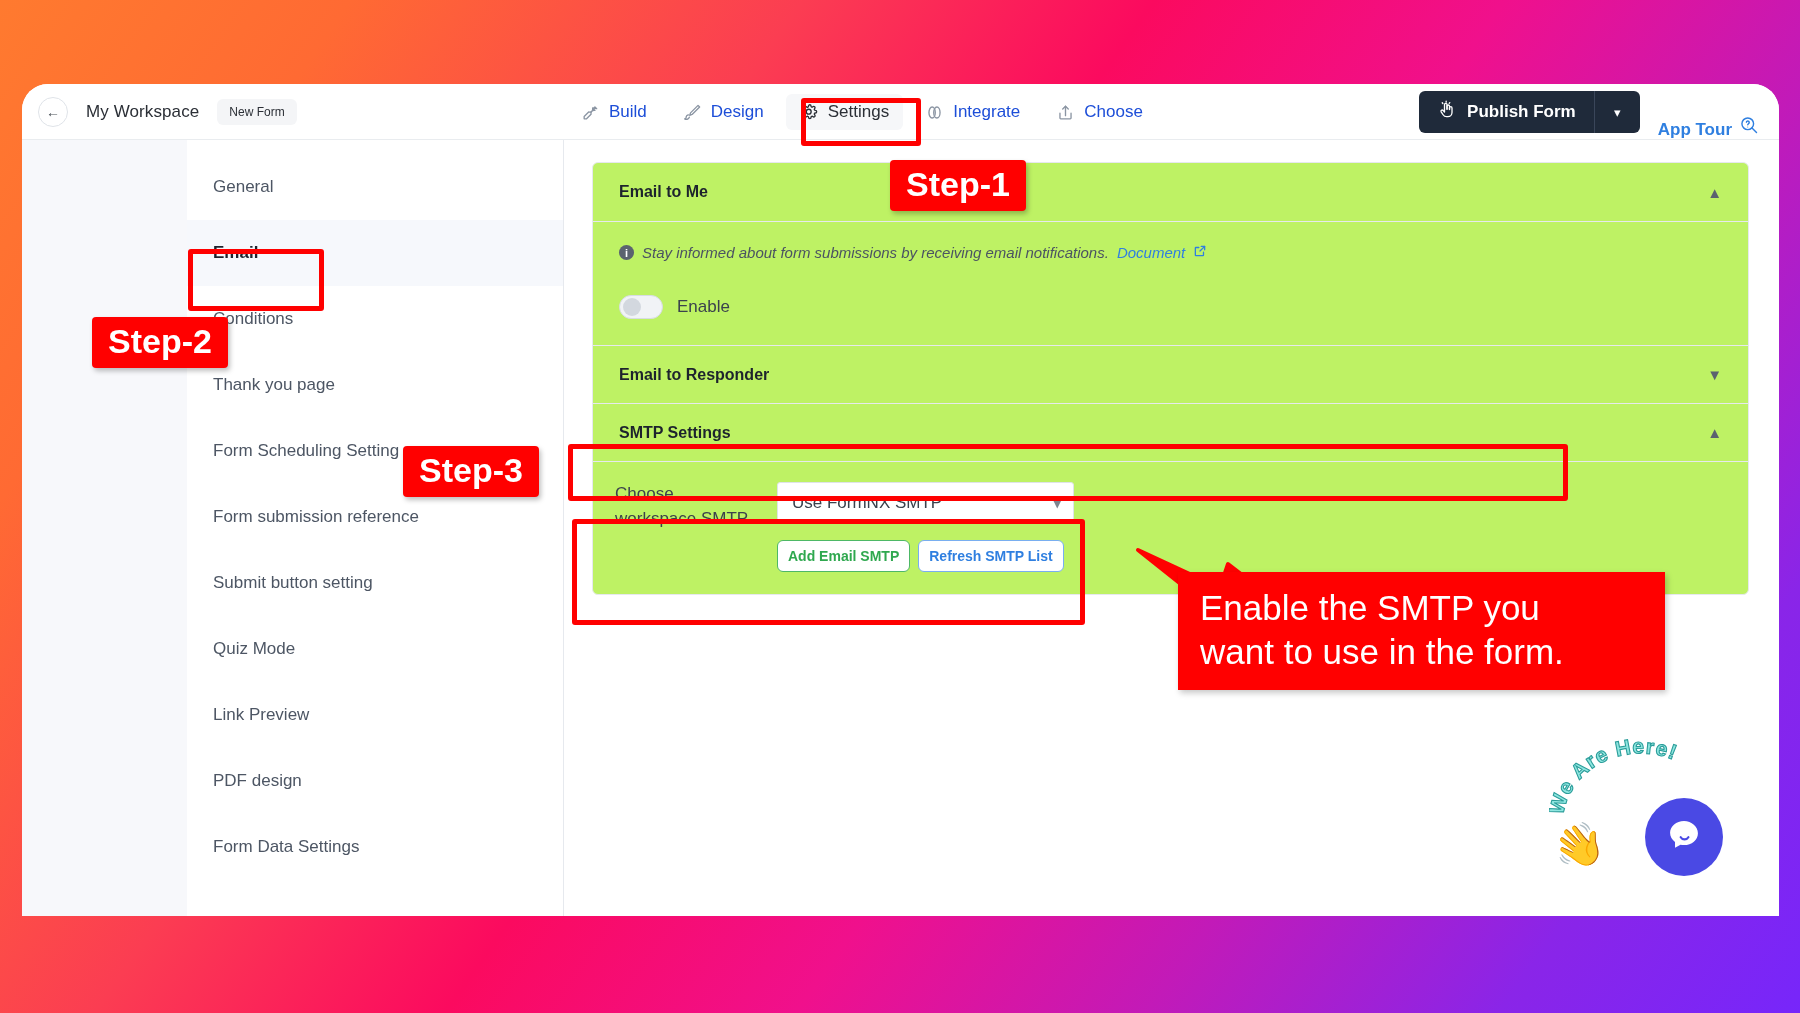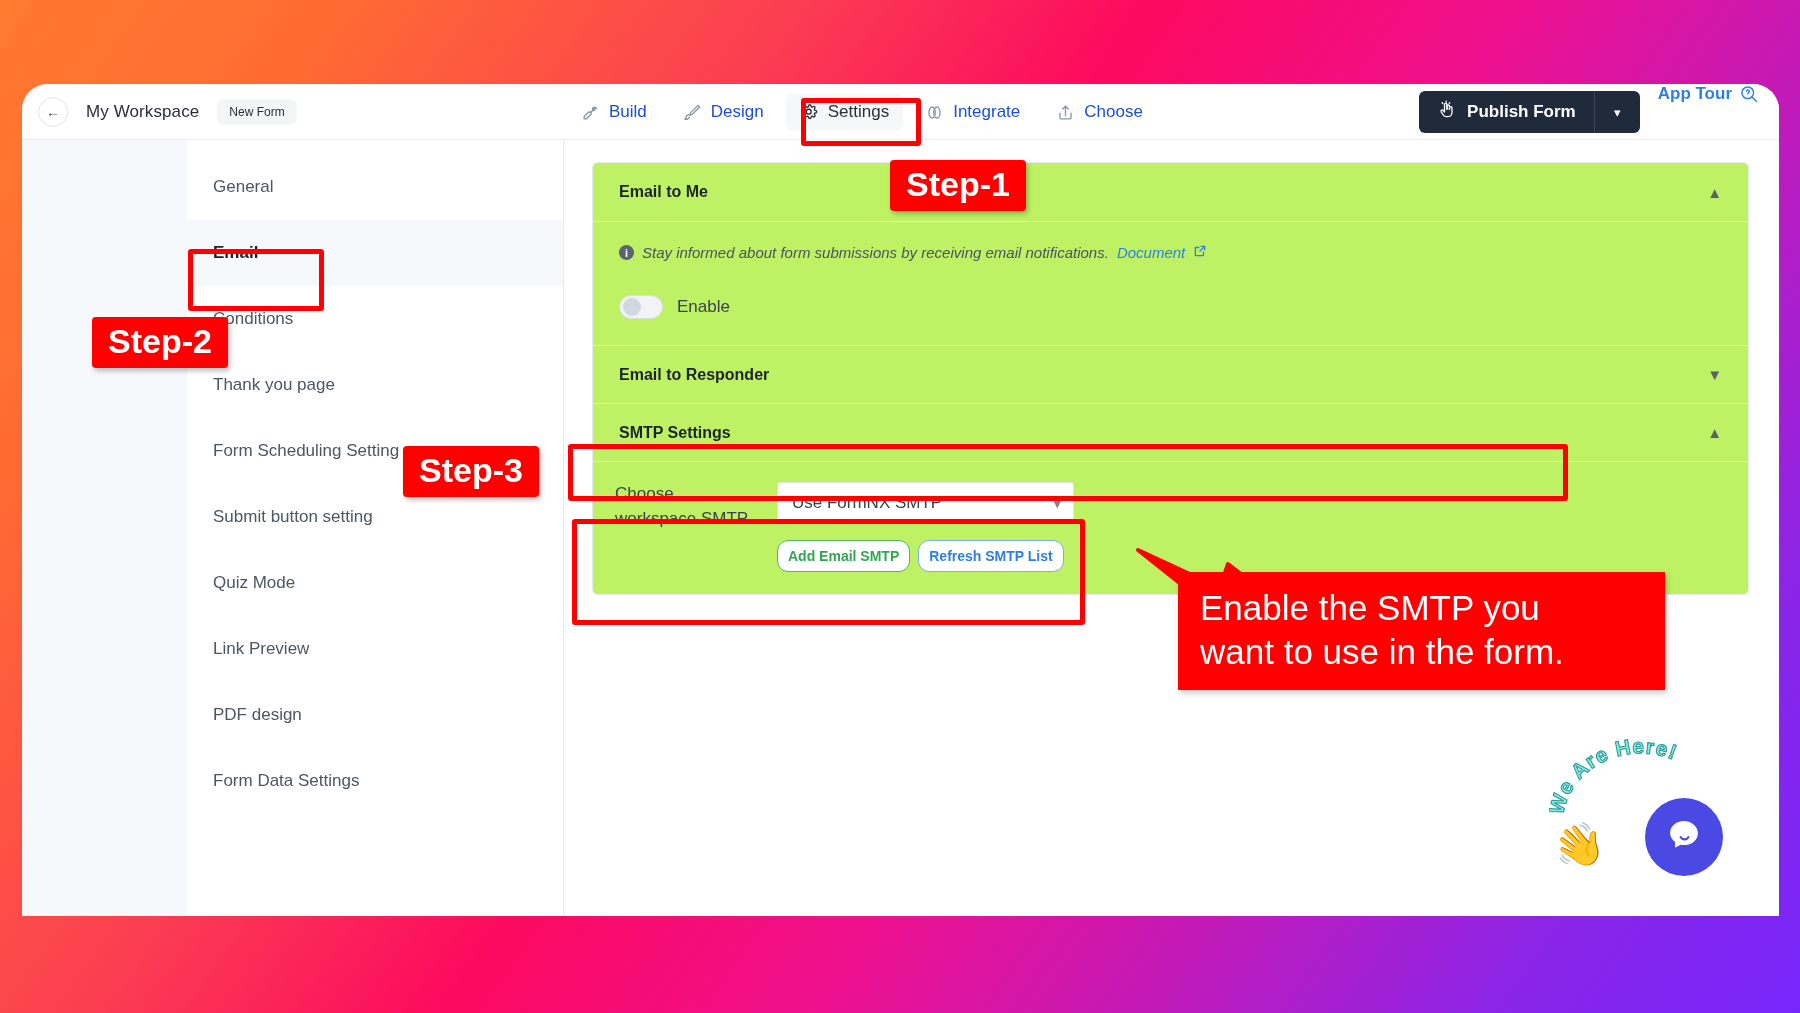--- a/index.html
+++ b/index.html
@@ -128,21 +128,21 @@
     cursor: pointer;
   }
   #publish-caret {
     width: 46px; height: 100%;
     border-left: 1px solid #3a465a;
     display: flex; align-items: center; justify-content: center;
     font-size: 13px;
     cursor: pointer;
   }
   #app-tour {
-    display: flex; align-items: flex-start; gap: 7px;
+    display: flex; align-items: flex-end; gap: 7px;
     padding: 0 20px 0 18px;
     color: #2f7fe0;
     font-size: 17px;
     font-weight: bold;
     cursor: pointer;
   }
 
   
   #body-split { display: flex; height: 776px; }
 
@@ -272,21 +272,21 @@
     color: #3b424d;
     cursor: pointer;
   }
   #smtp-select .sel-caret { color: #7d858f; font-size: 15px; font-weight: bold; }
 
   #smtp-buttons { margin-top: 16px; display: flex; gap: 8px; }
   .mini-btn {
     font-size: 14px;
     font-weight: bold;
     padding: 7px 10px;
-    border-radius: 11px;
+    border-radius: 6px;
     background: #fff;
     cursor: pointer;
     white-space: nowrap;
   }
   .mini-btn.green { color: #2fa84f; border: 1px solid #4db866; }
   .mini-btn.blue  { color: #2f7fe0; border: 1px solid #79aef0; }
 
   
   .hl {
     position: absolute;
@@ -458,20 +458,23 @@
             <span>Email</span>
           </div>
         <div class="side-item">
             <span>Conditions</span>
           </div>
         <div class="side-item">
             <span>Thank you page</span>
           </div>
         <div class="side-item">
             <span>Form Scheduling Setting</span>
+          </div>
+        <div class="side-item">
+            <span>Form submission reference</span>
           </div>
         <div class="side-item">
             <span>Submit button setting</span>
           </div>
         <div class="side-item">
             <span>Quiz Mode</span>
           </div>
         <div class="side-item">
             <span>Link Preview</span>
           </div>

